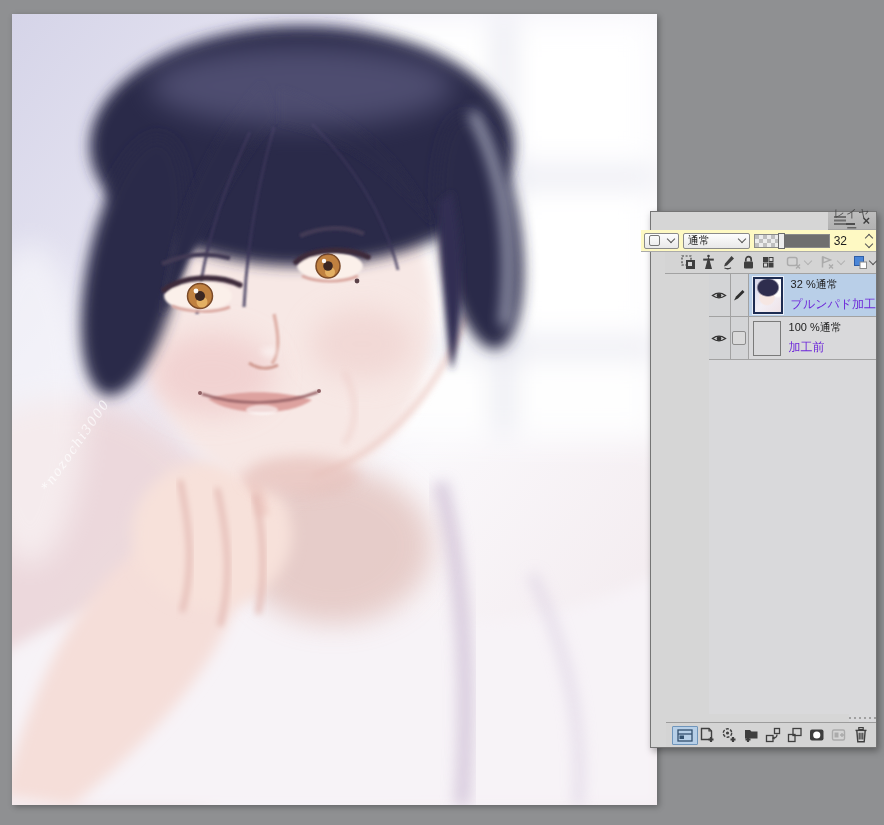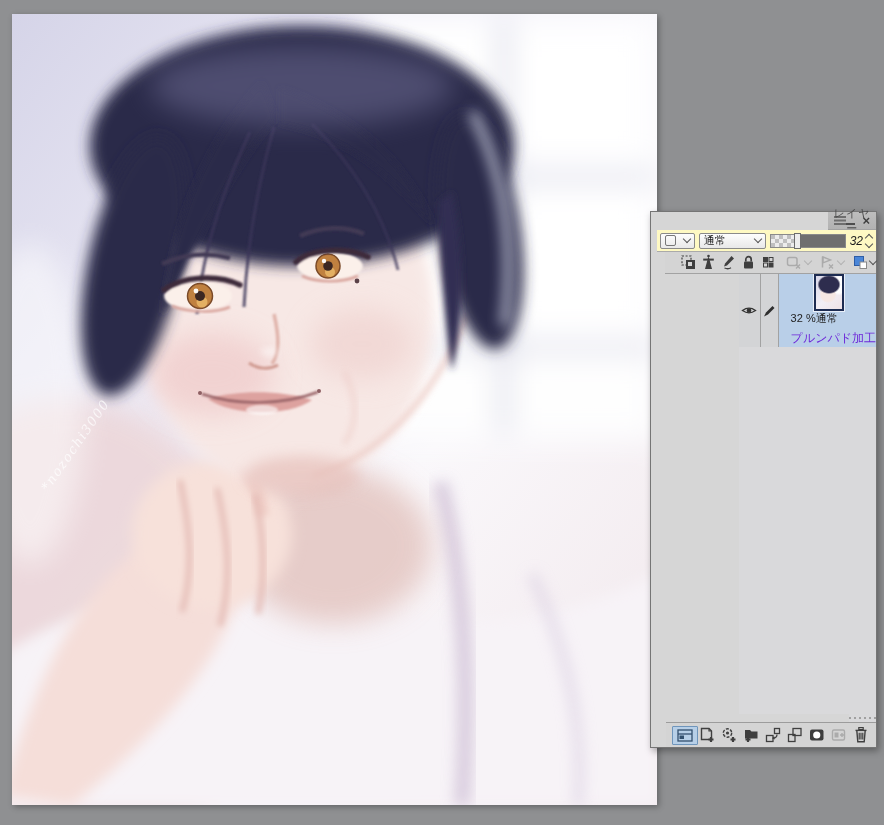--- a/index.html
+++ b/index.html
@@ -33,36 +33,36 @@
   .dd-blend{width:67px;font-size:11px;color:#222;}
   .sqglyph{width:9px;height:9px;border:1.5px solid #777;border-radius:2px;}
   .chev{width:5px;height:5px;border-right:1.5px solid #555;border-bottom:1.5px solid #555;
         transform:rotate(45deg);margin-top:-3px;flex:0 0 auto;}
   .chev.dis{border-color:#b3b3b3;}
   .op-slider{position:relative;width:74px;height:12px;border:1px solid #8a8a8a;box-sizing:content-box;background:#6f6f6f;}
   .op-checker{position:absolute;left:0;top:0;bottom:0;width:36%;
       background:conic-gradient(#ececec 25%,#bfbfbf 0 50%,#ececec 0 75%,#bfbfbf 0);background-size:8px 8px;}
   .op-handle{position:absolute;left:calc(36% - 3px);top:-2px;bottom:-2px;width:5px;
       background:#ededed;border:1px solid #6d6d6d;cursor:ew-resize;}
-  .spin{margin-left:auto;display:flex;align-items:center;gap:3px;font-size:12px;color:#1c1c1c;padding-right:1px;font-style:italic;}
+  .spin{margin-left:auto;display:flex;align-items:center;gap:19px;font-size:12px;color:#1c1c1c;padding-right:1px;}
   .spin-arrows{display:flex;flex-direction:column;gap:2px;cursor:pointer;}
   .sp{width:5px;height:5px;border-right:1.5px solid #555;border-bottom:1.5px solid #555;}
   .sp.up{transform:rotate(-135deg);margin-bottom:-1px;}
   .sp.dn{transform:rotate(45deg);margin-top:-1px;}
 
   .cmdbar{height:21px;flex:0 0 auto;background:#d4d4d4;border-bottom:1px solid #a2a2a2;
           display:flex;align-items:center;padding-left:15px;gap:3px;}
   .cmd{display:flex;align-items:center;cursor:pointer;}
   .cmd svg{display:block;}
   .cmd .chev{margin-left:1px;}
 
   .list{flex:1 1 auto;background:#d9d9db;overflow:hidden;}
   .lrow{display:grid;grid-template-columns:22px 18px 1fr;height:42px;border-bottom:1px solid #a2a2a2;}
   .lcell{border-right:1px solid #a2a2a2;display:flex;align-items:center;justify-content:center;background:#d3d4d6;cursor:pointer;}
-  .lmain{display:flex;align-items:center;padding-left:4px;cursor:pointer;flex-direction:column;}
+  .lmain{display:flex;align-items:center;padding-left:4px;cursor:pointer;}
   .lmain.sel{background:#b9cfe8;}
   .thumb{width:26px;height:33px;flex:0 0 auto;}
   .thumb.t1{border:2px solid #1d2c52;outline:1px solid #e8eef8;
     background:
       radial-gradient(ellipse 62% 40% at 50% 26%, #2e2d4e 0 60%, rgba(46,45,78,0) 72%),
       radial-gradient(ellipse 46% 36% at 46% 56%, #f6e7e3 0 58%, rgba(246,231,227,0) 72%),
       radial-gradient(ellipse 55% 45% at 88% 28%, #ffffff 0 52%, rgba(255,255,255,0) 68%),
       linear-gradient(135deg,#d8d7e9,#f2eff6 55%,#efe2e6);}
   .thumb.t2{border:1px solid #7a7a7a;
     background:
@@ -328,20 +328,38 @@
         </span>
         <span class="lmain sel">
           <span class="thumb t1"></span>
           <span class="ltext">
             <span class="lstatus">32 %通常</span>
             <span class="lname">プルンパド加工</span>
           </span>
         </span>
       </div>
 
+      <div class="lrow">
+        <span class="lcell">
+          <svg width="16" height="11" viewBox="0 0 16 11">
+            <path d="M1.5 5.5 Q8 0.8 14.5 5.5 Q8 10.2 1.5 5.5 Z" fill="none" stroke="#333" stroke-width="1.4"></path>
+            <circle cx="8" cy="5.5" r="2.3" fill="#333"></circle>
+          </svg>
+        </span>
+        <span class="lcell">
+          <span class="checkbox"></span>
+        </span>
+        <span class="lmain">
+          <span class="thumb t2"></span>
+          <span class="ltext">
+            <span class="lstatus">100 %通常</span>
+            <span class="lname">加工前</span>
+          </span>
+        </span>
+      </div>
 
     </div>
 
     <div class="dots">
       <i></i>
         <i></i>
         <i></i>
         <i></i>
         <i></i>
         <i></i>

